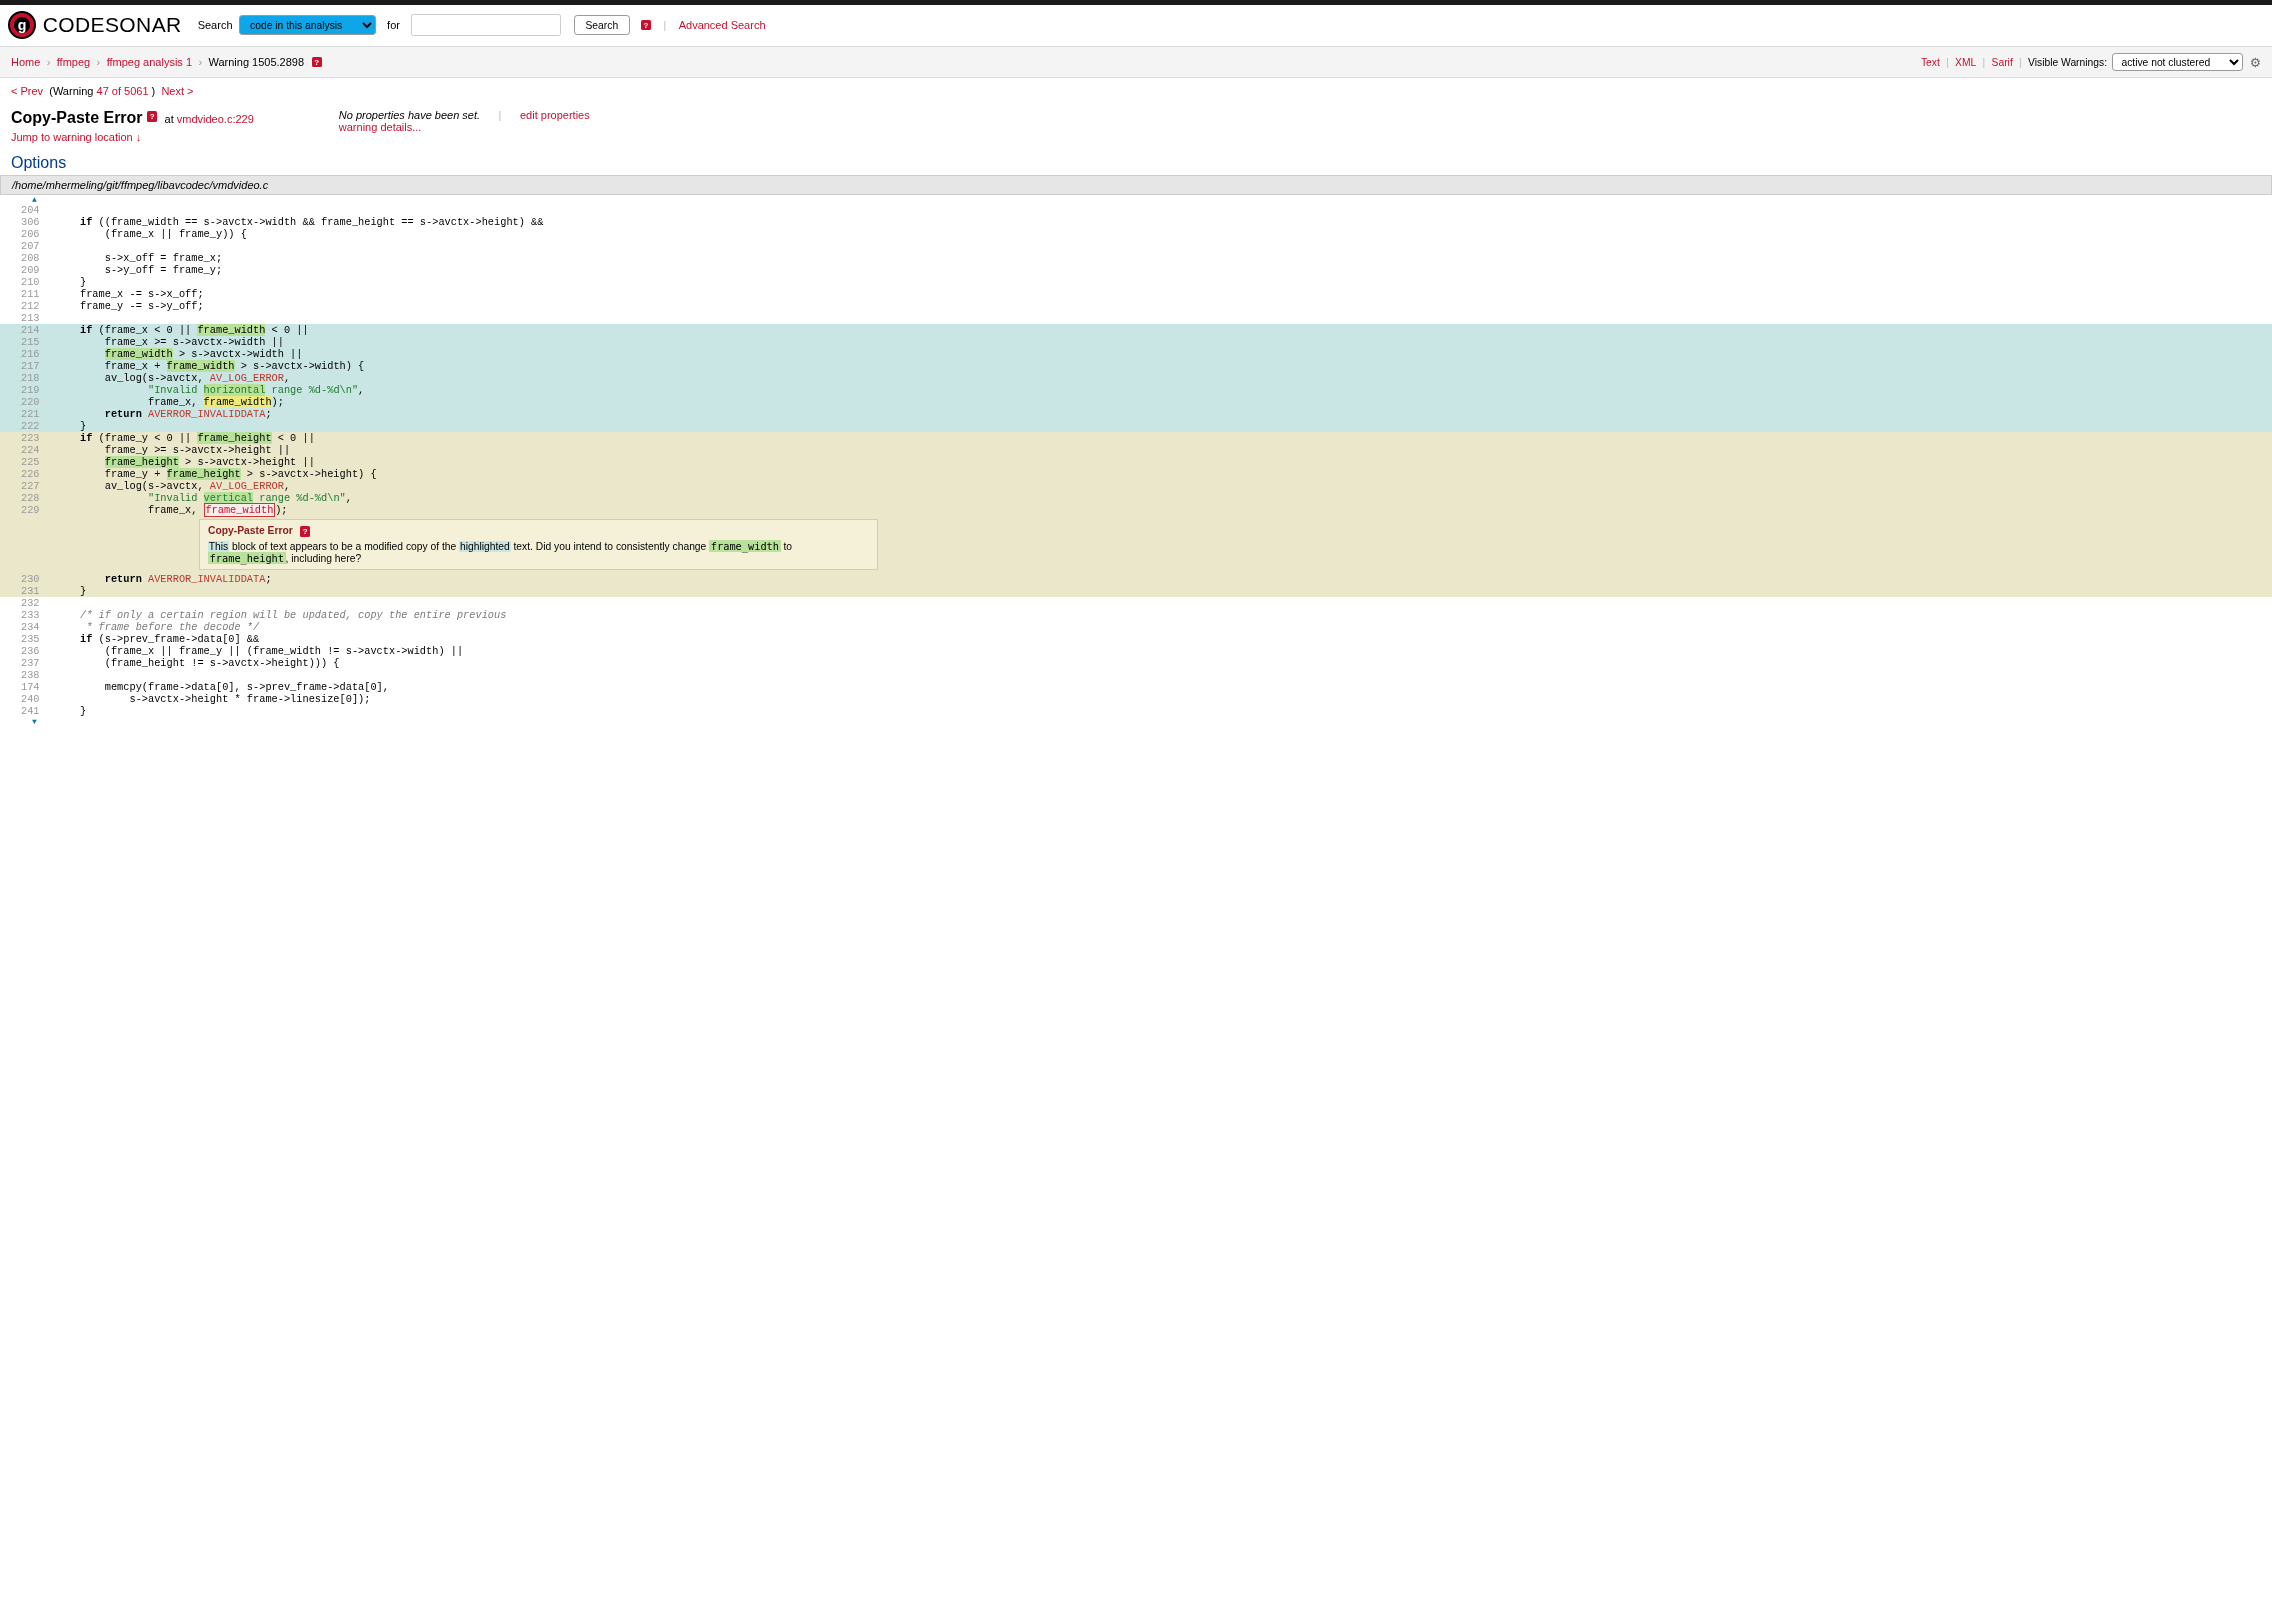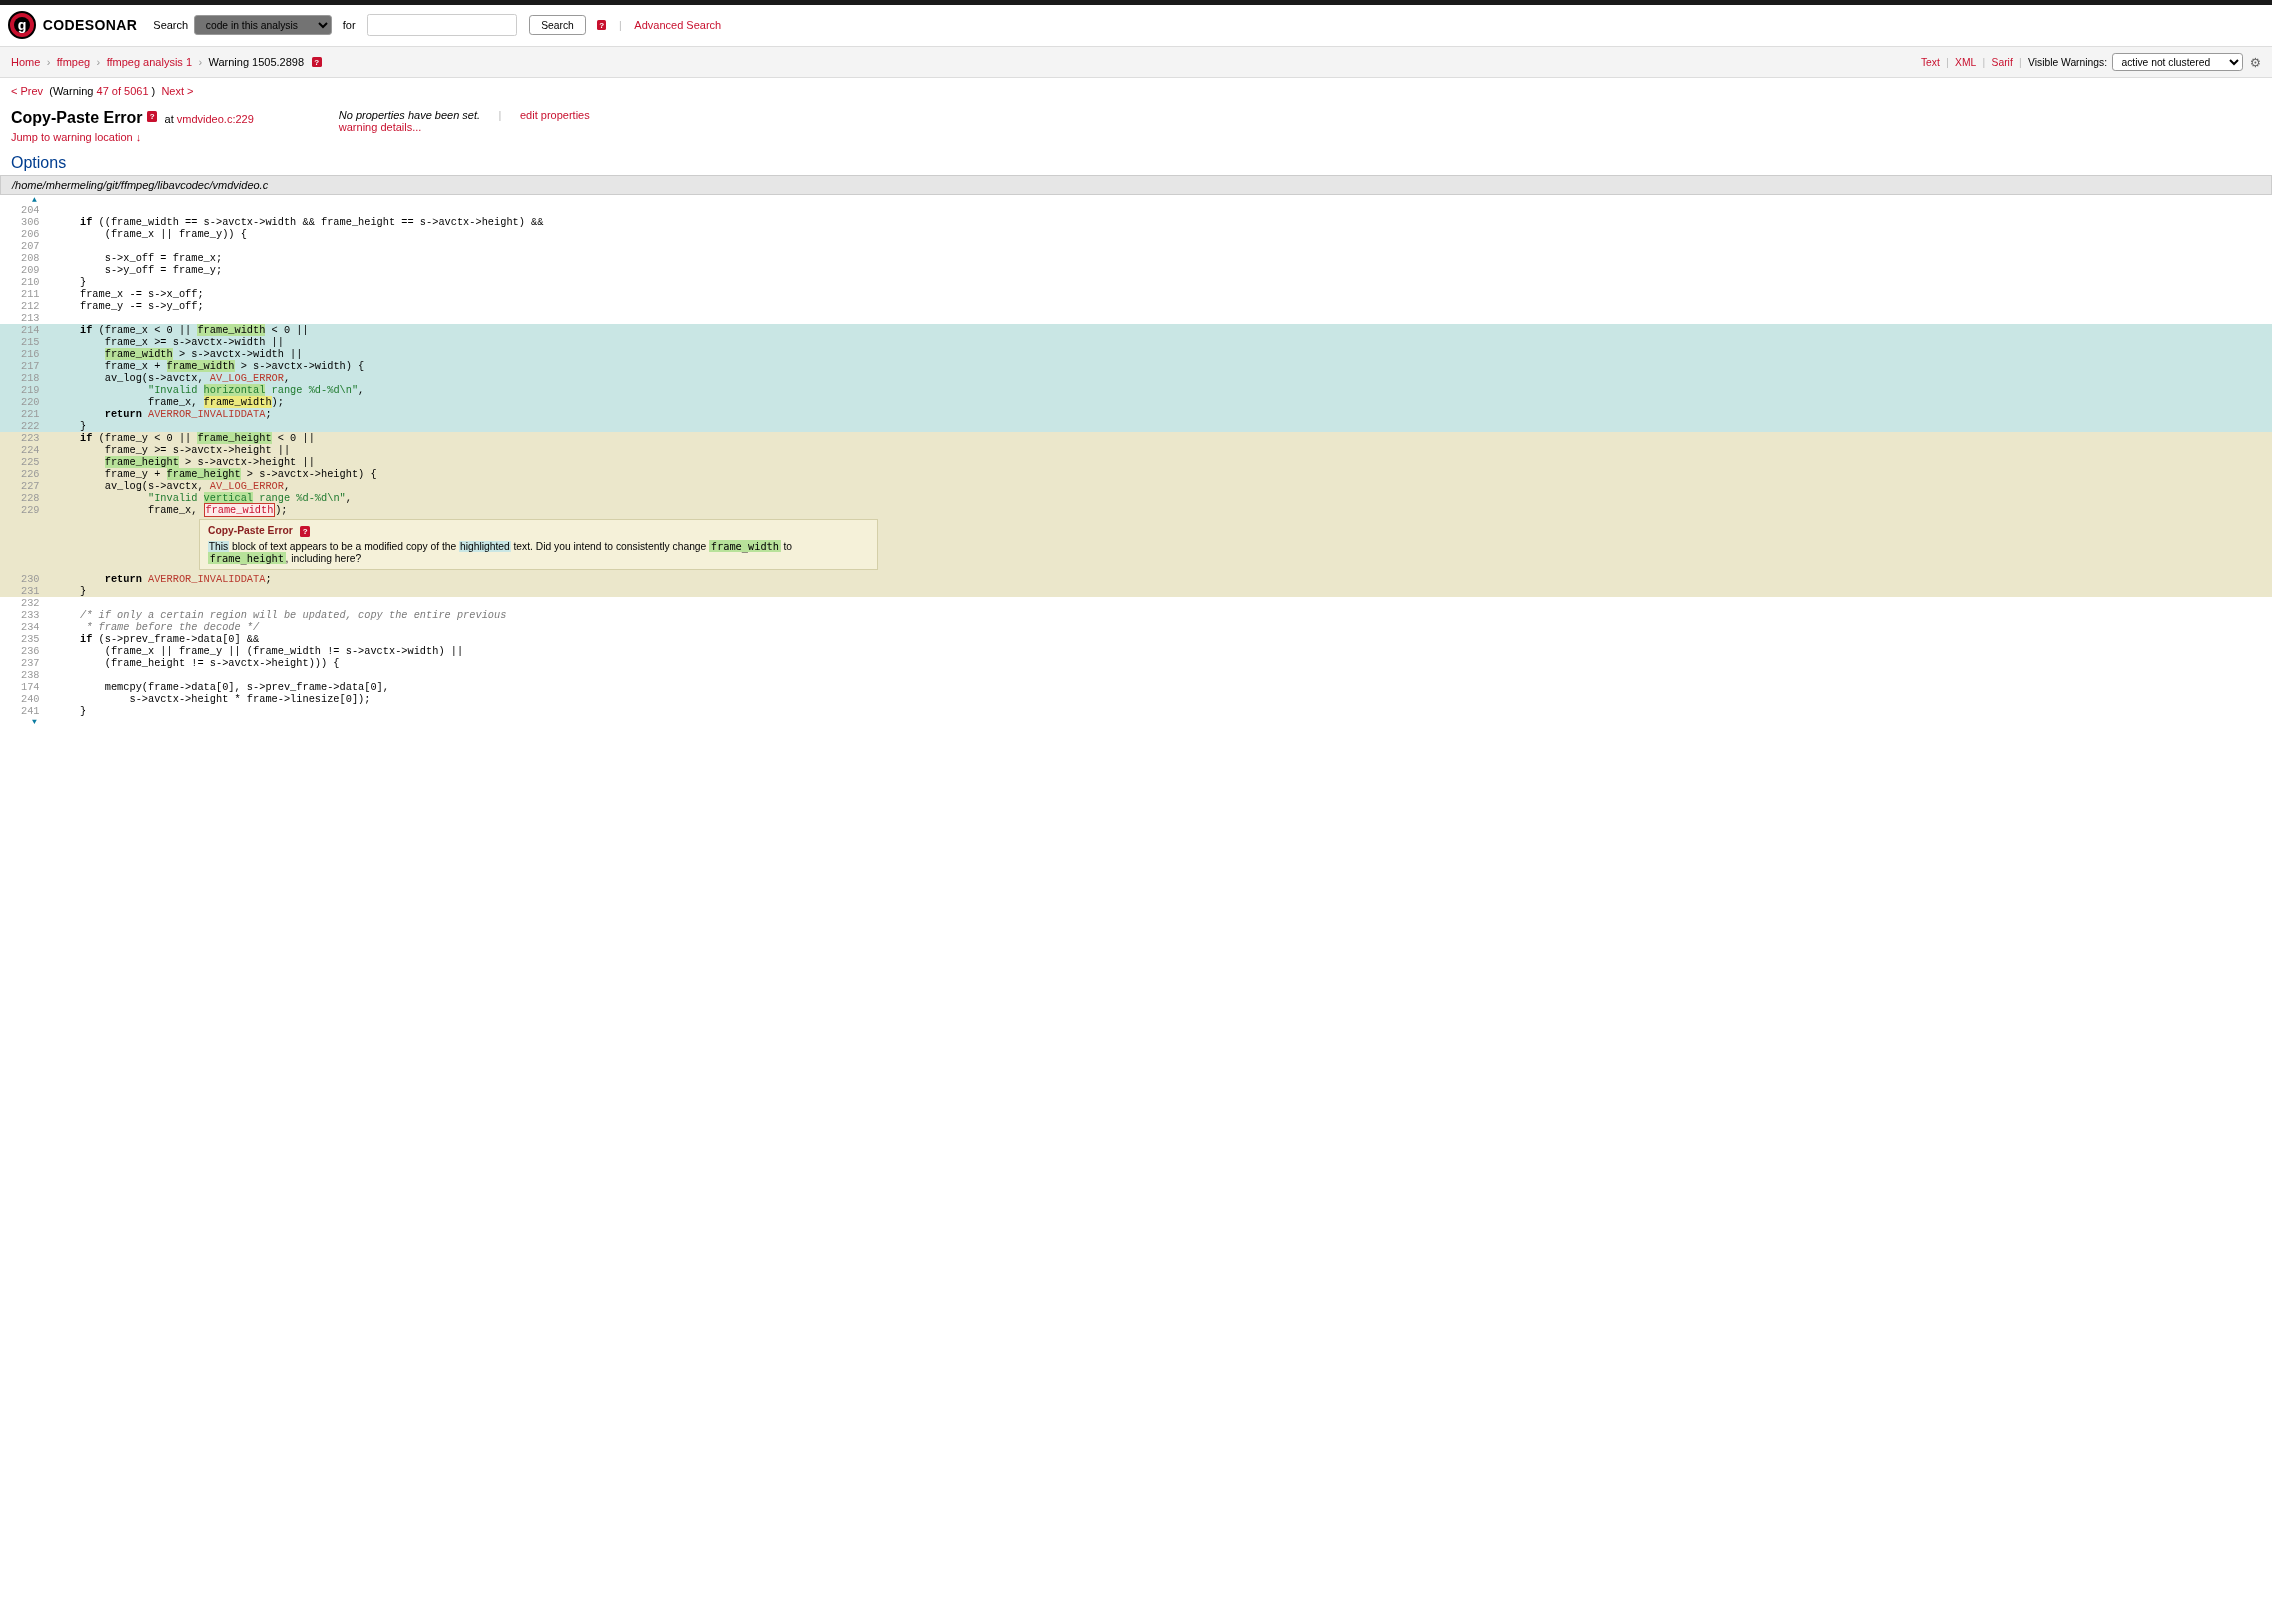--- a/index.html
+++ b/index.html
@@ -2,24 +2,24 @@
 <html style="font-size:12.6px"><head>
 <meta charset="utf-8">
 <style>
 * { box-sizing: border-box; margin: 0; padding: 0; }
 body { font-family: Arial, Helvetica, sans-serif; font-size: 10.3px; background: #fff; color: #000; }
 .top-black-bar { height: 4.7px; background: #1a1a1a; }
 .header { display: flex; align-items: center; padding: 6.3px 8px; border-bottom: 0.8px solid #ddd; }
 .logo { display: flex; align-items: center; margin-right: 16px; }
 .logo-icon { width: 28.4px; height: 28.4px; background: #c8102e; border-radius: 50%; display: flex; align-items: center; justify-content: center; border: 2.4px solid #000; margin-right: 6.3px; position: relative; }
 .logo-icon-inner { color: white; font-weight: bold; font-size: 14.2px; background: #000; border-radius: 50%; width: 16px; height: 16px; display: flex; align-items: center; justify-content: center; }
-.logo-text { font-size: 14px; font-weight: 700; letter-spacing: 0.4px; }
+.logo-text { font-size: 21px; font-weight: 400; letter-spacing: 0.4px; }
 .search-area { display: flex; align-items: center; gap: 6.3px; }
 .search-label { font-size: 11px; }
-.search-select { padding: 2.4px 16px 2.4px 6.3px; border: 0.8px solid #999; border-radius: 3.2px; background: #737373; font-size: 10.3px; }
+.search-select { padding: 2.4px 16px 2.4px 6.3px; border: 0.8px solid #999; border-radius: 3.2px; background: #0ea5e9; font-size: 10.3px; }
 .for-label { margin: 0 4.7px; font-size: 11px; }
 .search-input { width: 150px; padding: 2.4px 4.7px; border: 0.8px solid #ccc; border-radius: 2.4px; }
 .search-btn { padding: 3.2px 11px; border: 0.8px solid #999; border-radius: 3.2px; background: #fff; font-size: 10.3px; cursor: pointer; margin-left:6.3px; }
 .help-icon { background: #c8102e; color: #fff; font-size: 8px; font-weight: bold; padding: 0.8px 2.4px; border-radius: 1.6px; display: inline-block; margin-left: 4.7px; }
 .pipe { color: #bbb; margin: 0 6.3px; }
 .adv-link { color: #c8102e; text-decoration: none; font-size: 11px; }
 .breadcrumb-bar { display: flex; align-items: center; justify-content: space-between; padding: 6.3px 11px; background: #f4f4f4; border-bottom: 0.8px solid #ddd; }
 .breadcrumb { display: flex; align-items: center; gap: 3.2px; font-size: 11px; }
 .breadcrumb a { color: #c8102e; text-decoration: none; }
 .breadcrumb .sep { color: #999; margin: 0 3.2px; }

